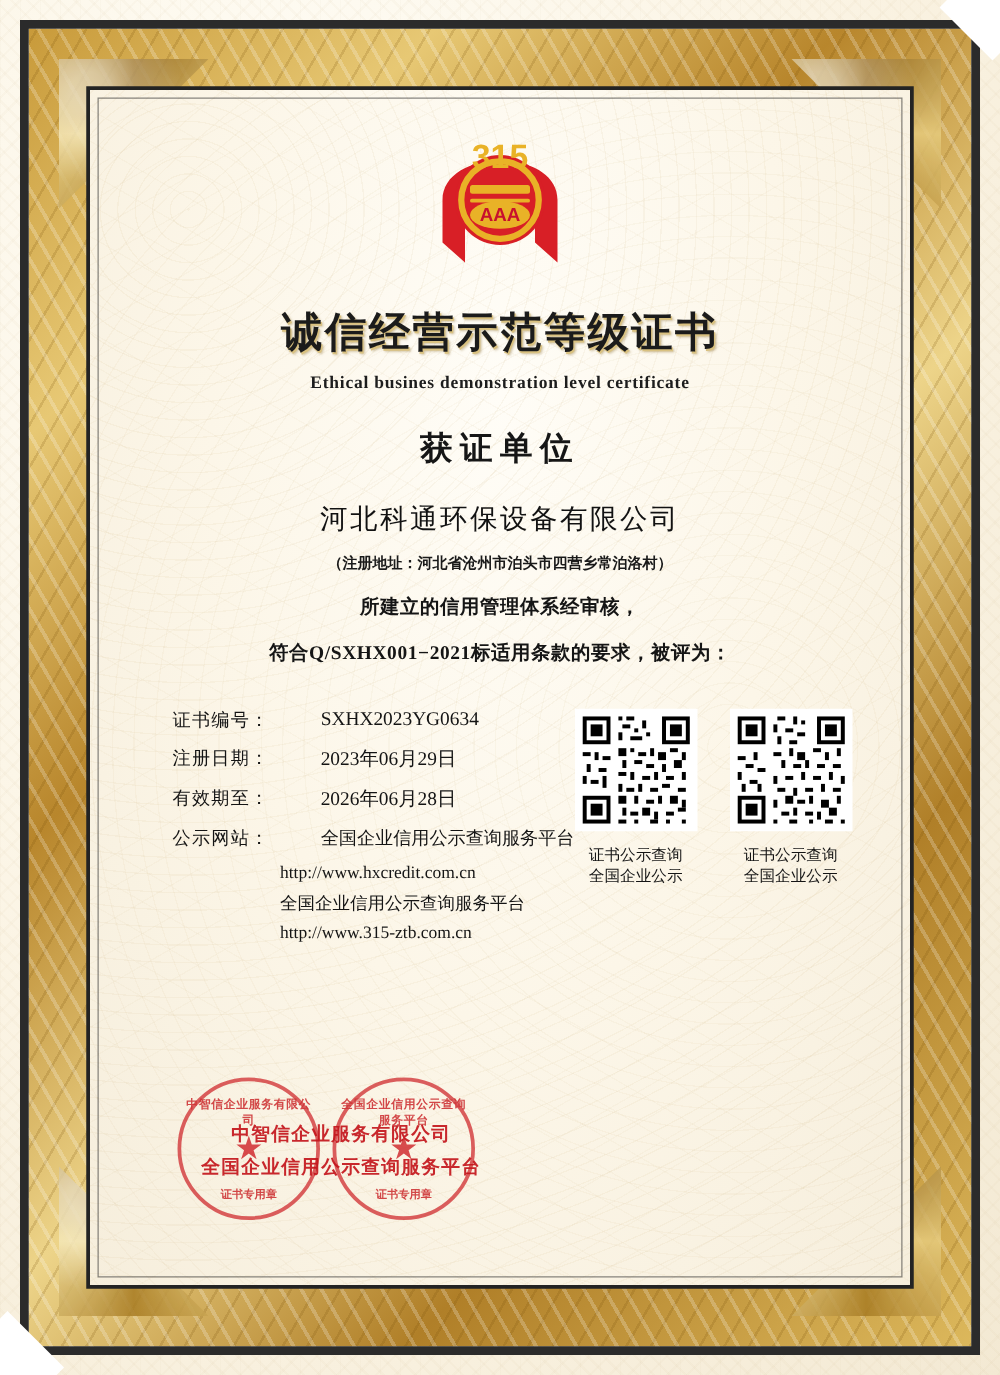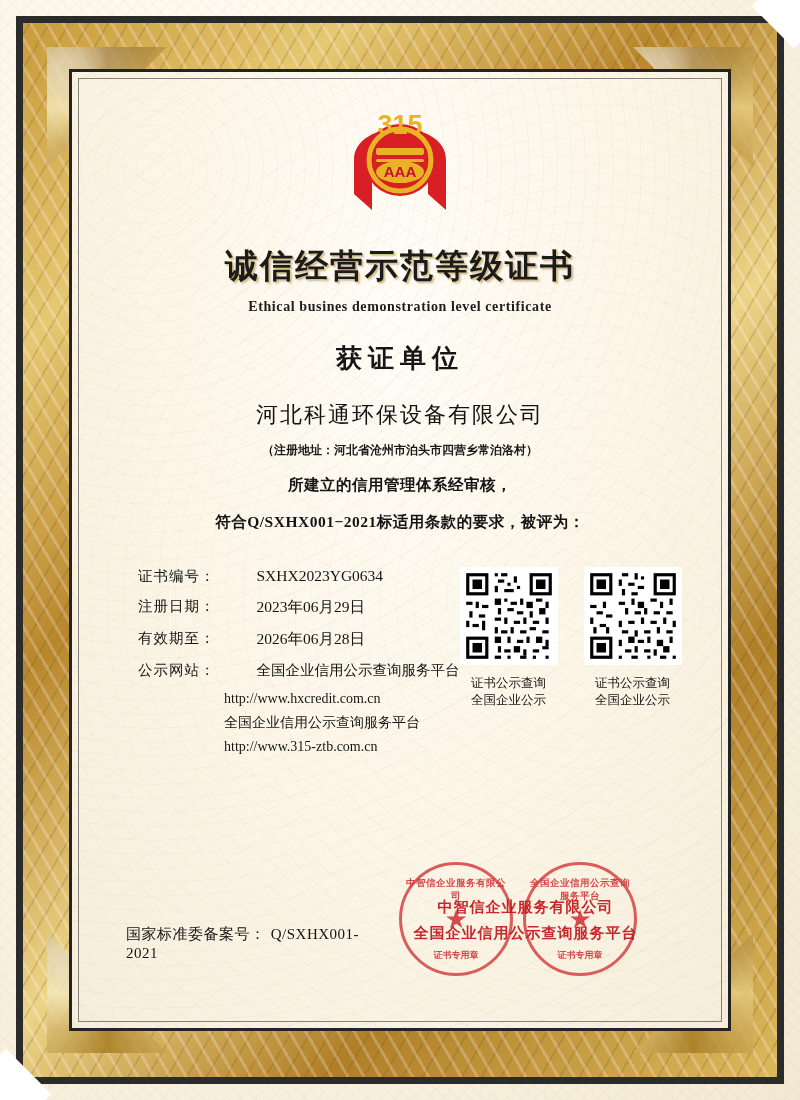--- a/index.html
+++ b/index.html
@@ -543,24 +543,20 @@
                 <div>全国企业公示</div>
               </div>
             </div>
 
           </div>
         </div>
 
       </div>
 
       <div id="footer-area">
-        <div id="standard-code">
-          <span>国家标准委备案号：</span>
-          <span style="font-family:'Liberation Serif',serif;">Q/SXHX001-2021</span>
-        </div>
 
         <div id="seal-area">
           <div class="seal" id="seal-left">
             <div class="seal-top-text">中智信企业服务有限公司</div>
             <div class="seal-star">★</div>
             <div class="seal-bottom-text">证书专用章</div>
           </div>
           <div class="seal" id="seal-right">
             <div class="seal-top-text">全国企业信用公示查询服务平台</div>
             <div class="seal-star">★</div>

